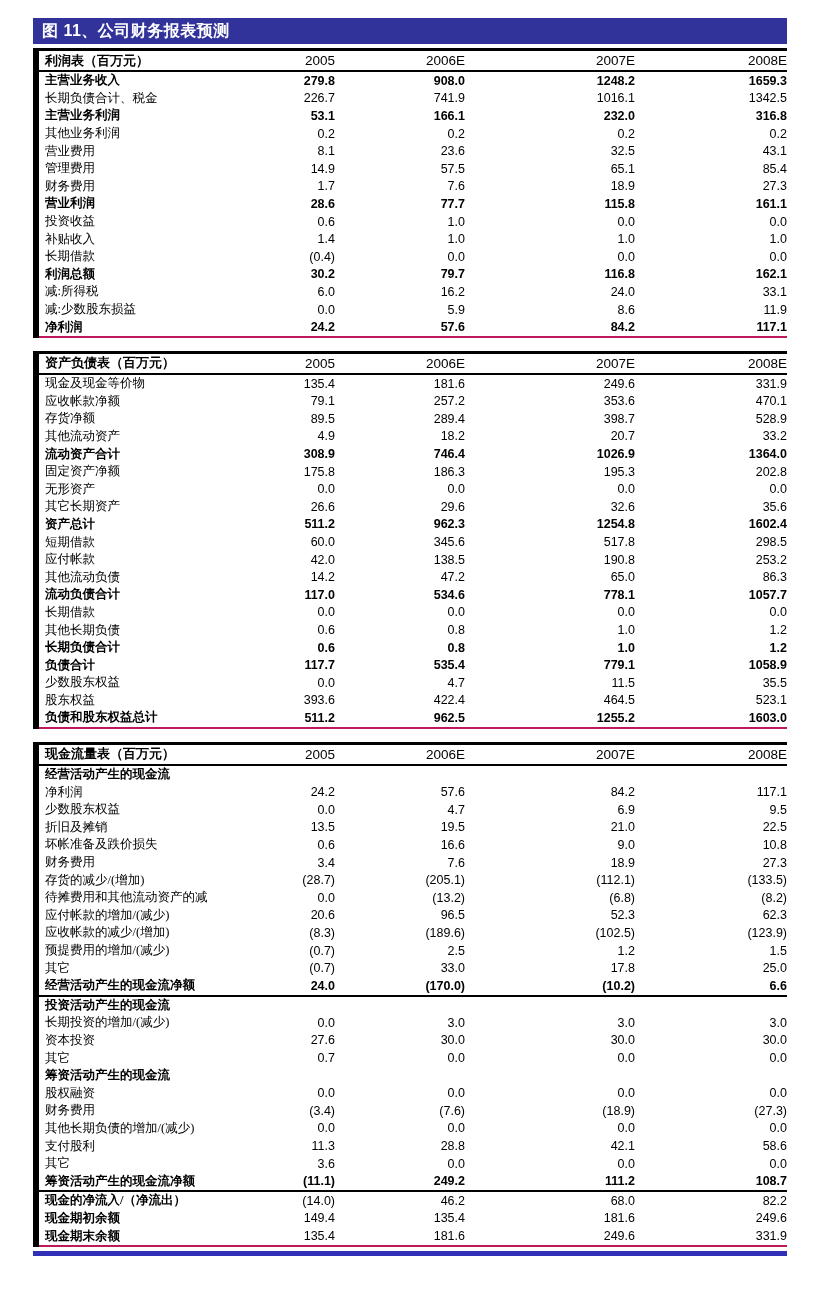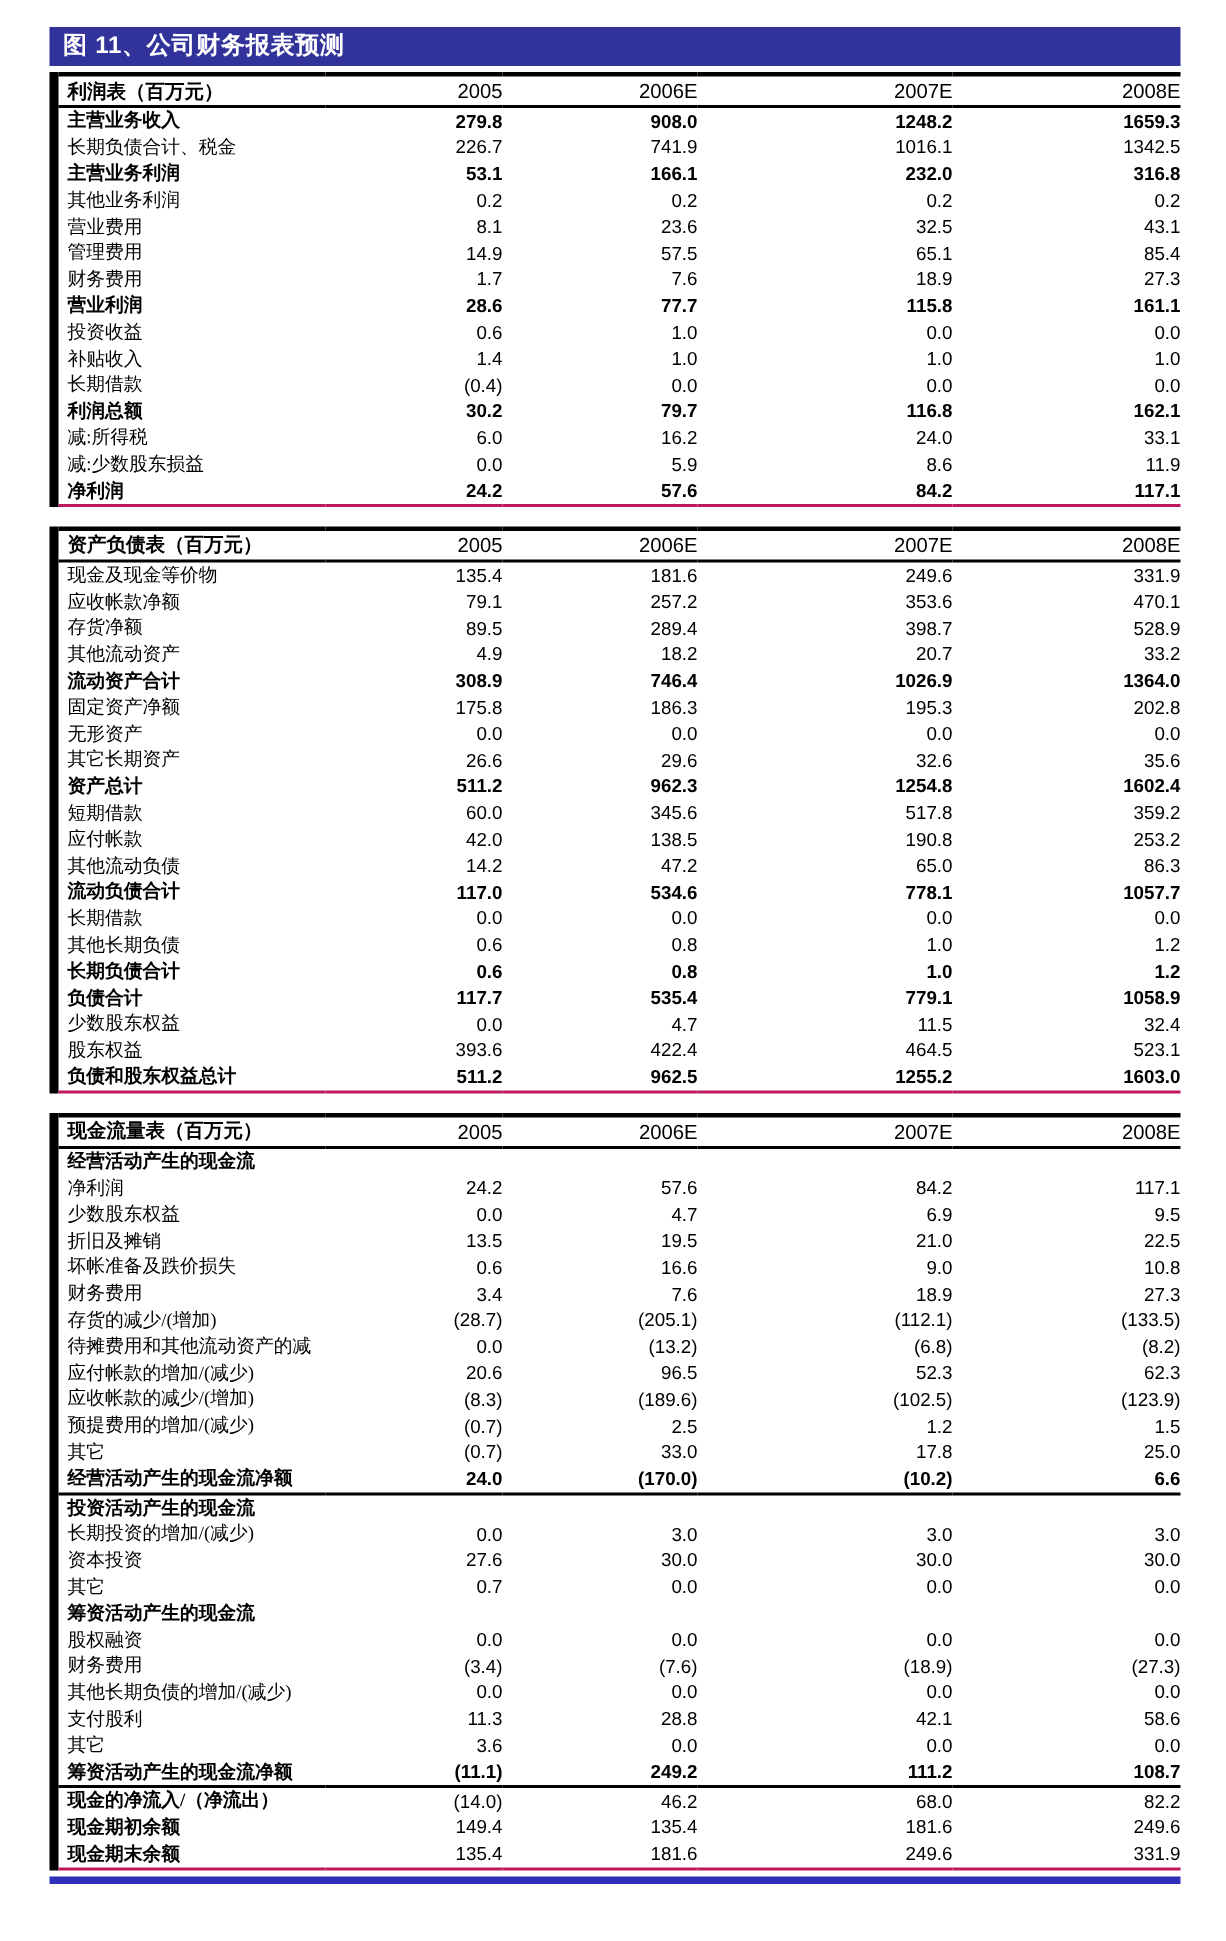--- a/index.html
+++ b/index.html
@@ -272,21 +272,21 @@
               <td class="num">511.2</td>
               <td class="num">962.3</td>
               <td class="num">1254.8</td>
               <td class="num">1602.4</td>
             </tr>
             <tr class="">
               <td class="lab">短期借款</td>
               <td class="num">60.0</td>
               <td class="num">345.6</td>
               <td class="num">517.8</td>
-              <td class="num">359.2</td>
+              <td class="num">298.5</td>
             </tr>
             <tr class="">
               <td class="lab">应付帐款</td>
               <td class="num">42.0</td>
               <td class="num">138.5</td>
               <td class="num">190.8</td>
               <td class="num">253.2</td>
             </tr>
             <tr class="">
               <td class="lab">其他流动负债</td>
@@ -328,21 +328,21 @@
               <td class="num">117.7</td>
               <td class="num">535.4</td>
               <td class="num">779.1</td>
               <td class="num">1058.9</td>
             </tr>
             <tr class="">
               <td class="lab">少数股东权益</td>
               <td class="num">0.0</td>
               <td class="num">4.7</td>
               <td class="num">11.5</td>
-              <td class="num">32.4</td>
+              <td class="num">35.5</td>
             </tr>
             <tr class="">
               <td class="lab">股东权益</td>
               <td class="num">393.6</td>
               <td class="num">422.4</td>
               <td class="num">464.5</td>
               <td class="num">523.1</td>
             </tr>
             <tr class="bold">
               <td class="lab">负债和股东权益总计</td>

